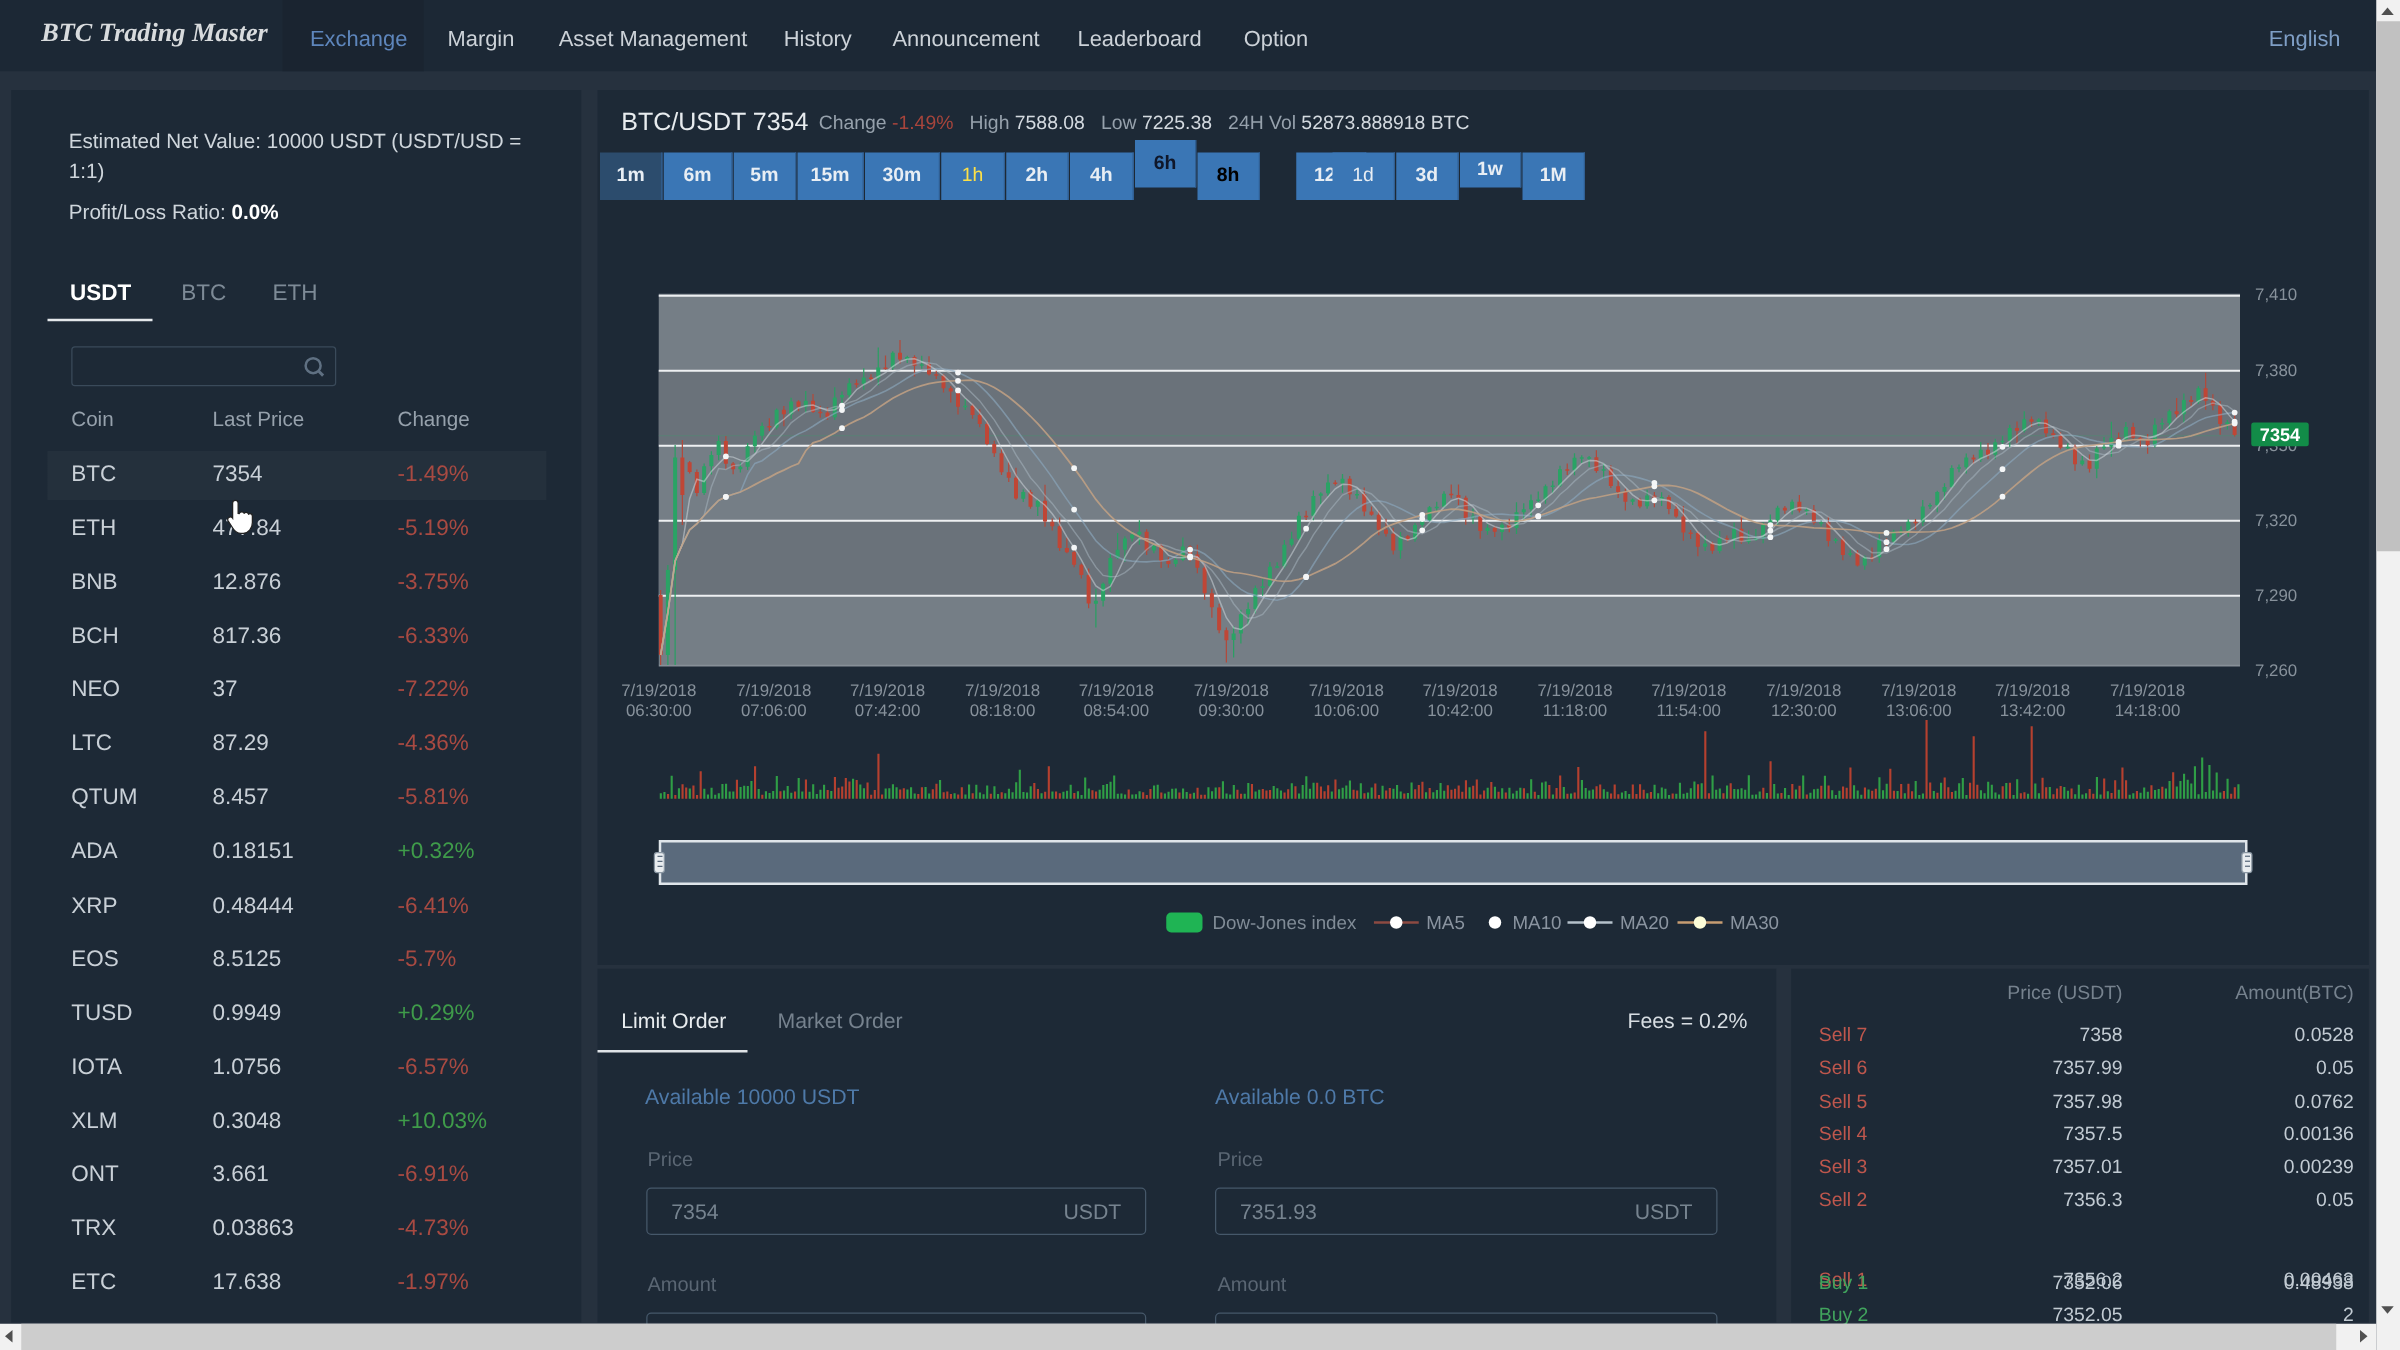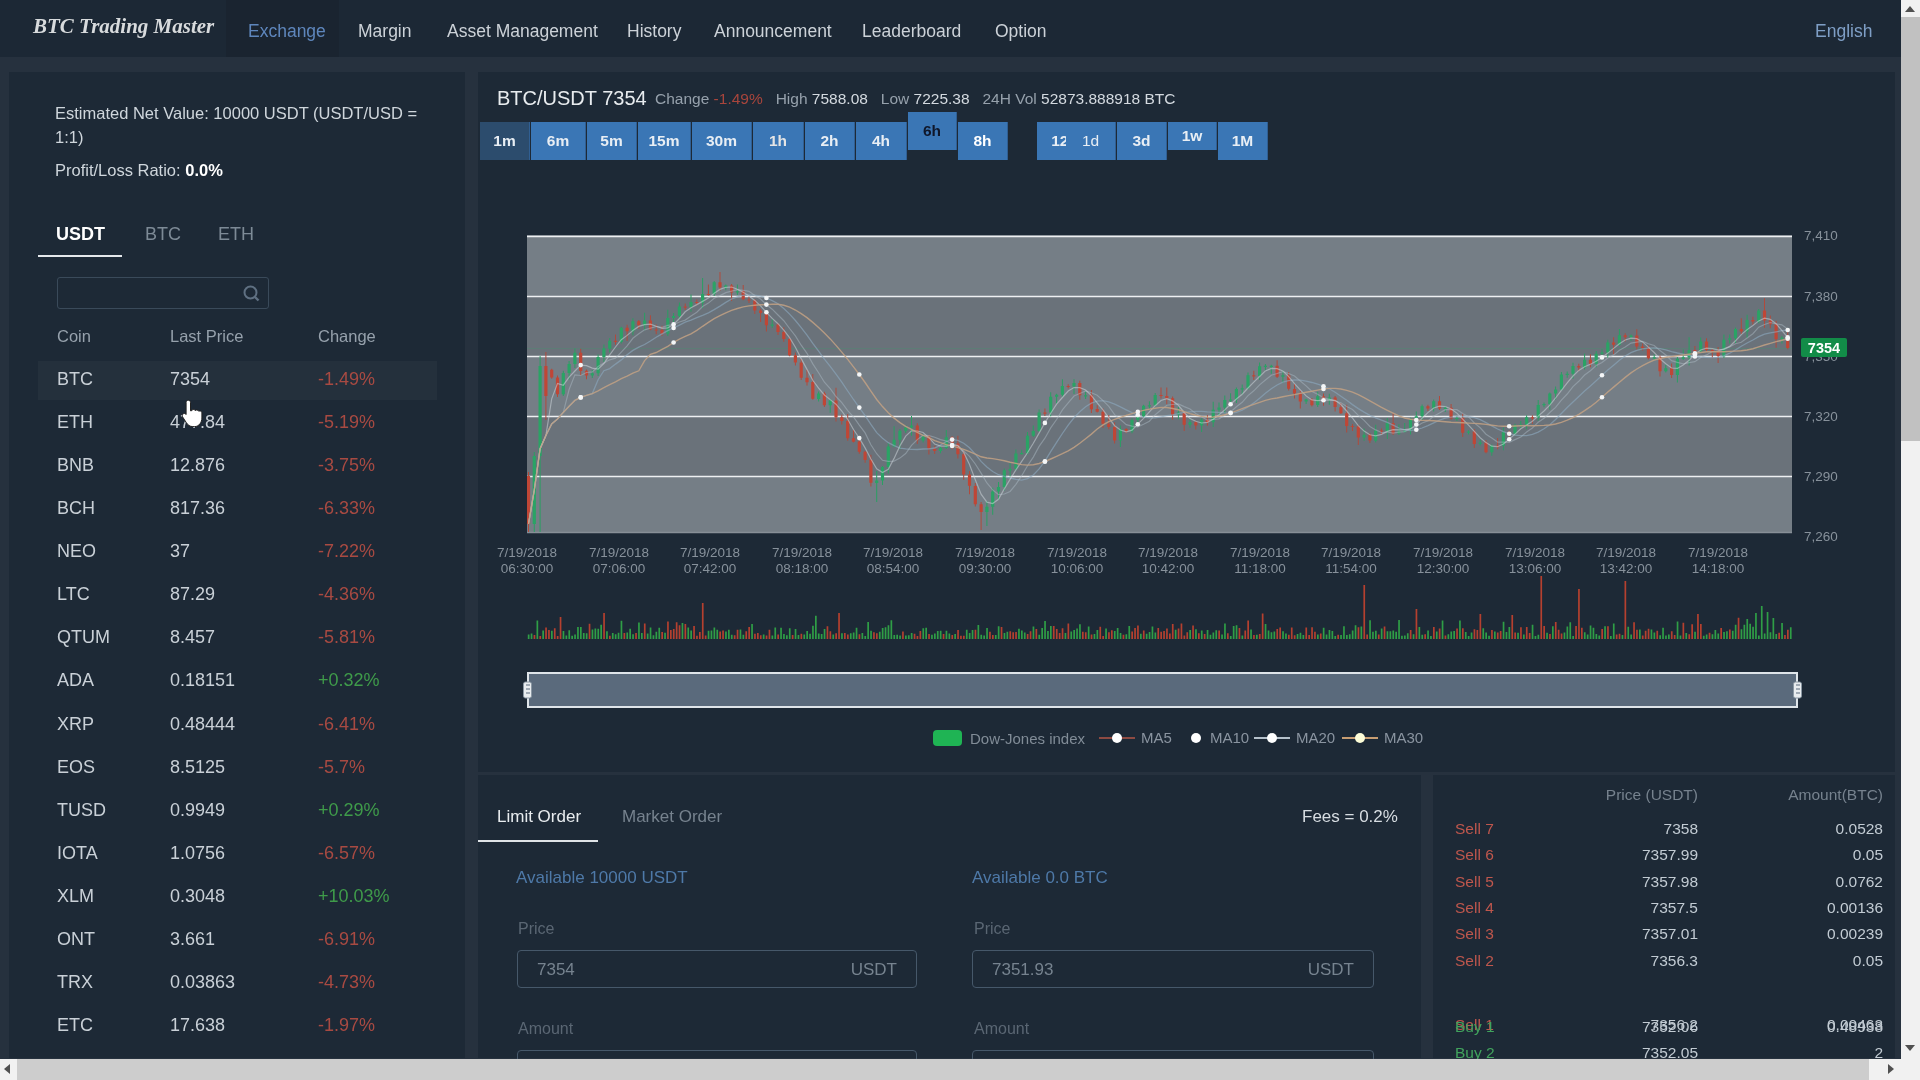--- a/index.html
+++ b/index.html
@@ -141,25 +141,25 @@
   </div>
 
 <div class="panel" style="left:478px;top:72px;width:1417px;height:700px;"></div>
 <div class="abs" style="left:497px;top:87px;color:#e8ecef;font-size:20px;">BTC/USDT 7354</div>
 <div class="abs" style="left:655px;top:90px;color:#96a1ac;font-size:15.5px;">Change <span style="color:#a8453c;">-1.49%</span>&nbsp;&nbsp; High <span style="color:#d4dae0;">7588.08</span>&nbsp;&nbsp; Low <span style="color:#d4dae0;">7225.38</span>&nbsp;&nbsp; 24H Vol <span style="color:#d4dae0;">52873.888918 BTC</span></div>
 <div style="position:absolute;left:480px;top:122px;width:50px;height:38px;background:#2c4c6d;color:#e8eef4;font-size:15.5px;font-weight:bold;display:flex;align-items:center;justify-content:center;border-right:1px solid #305f93;">1m</div>
 <div style="position:absolute;left:531px;top:122px;width:55px;height:38px;background:#3a76b5;color:#e8eef4;font-size:15.5px;font-weight:bold;display:flex;align-items:center;justify-content:center;border-right:1px solid #305f93;">6m</div>
 <div style="position:absolute;left:587px;top:122px;width:50px;height:38px;background:#3a76b5;color:#e8eef4;font-size:15.5px;font-weight:bold;display:flex;align-items:center;justify-content:center;border-right:1px solid #305f93;">5m</div>
 <div style="position:absolute;left:638px;top:122px;width:53px;height:38px;background:#3a76b5;color:#e8eef4;font-size:15.5px;font-weight:bold;display:flex;align-items:center;justify-content:center;border-right:1px solid #305f93;">15m</div>
 <div style="position:absolute;left:692px;top:122px;width:60px;height:38px;background:#3a76b5;color:#e8eef4;font-size:15.5px;font-weight:bold;display:flex;align-items:center;justify-content:center;border-right:1px solid #305f93;">30m</div>
-<div style="position:absolute;left:753px;top:122px;width:51px;height:38px;background:#3a76b5;color:#e5e5e5;font-size:15.5px;font-weight:bold;display:flex;align-items:center;justify-content:center;border-right:1px solid #305f93;">1h</div>
+<div style="position:absolute;left:753px;top:122px;width:51px;height:38px;background:#3a76b5;color:#fde047;font-size:15.5px;font-weight:normal;display:flex;align-items:center;justify-content:center;border-right:1px solid #305f93;">1h</div>
 <div style="position:absolute;left:805px;top:122px;width:50px;height:38px;background:#3a76b5;color:#e8eef4;font-size:15.5px;font-weight:bold;display:flex;align-items:center;justify-content:center;border-right:1px solid #305f93;">2h</div>
 <div style="position:absolute;left:856px;top:122px;width:51px;height:38px;background:#3a76b5;color:#e8eef4;font-size:15.5px;font-weight:bold;display:flex;align-items:center;justify-content:center;border-right:1px solid #305f93;">4h</div>
 <div style="position:absolute;left:908px;top:112px;width:49px;height:38px;background:#3a76b5;color:#0f172a;font-size:15.5px;font-weight:bold;display:flex;align-items:center;justify-content:center;border-right:1px solid #305f93;">6h</div>
-<div style="position:absolute;left:958px;top:122px;width:50px;height:38px;background:#3a76b5;color:#ffffff;font-size:15.5px;font-weight:bold;display:flex;align-items:center;justify-content:center;border-right:1px solid #305f93;">8h</div>
+<div style="position:absolute;left:958px;top:122px;width:50px;height:38px;background:#3a76b5;color:#000000;font-size:15.5px;font-weight:bold;display:flex;align-items:center;justify-content:center;border-right:1px solid #305f93;">8h</div>
 <div style="position:absolute;left:1009px;top:122px;width:56px;height:38px;background:#3a76b5;color:#e8eef4;font-size:15.5px;font-weight:bold;display:flex;align-items:center;justify-content:center;border-right:1px solid #305f93;margin-left:28px;">12h</div>
 <div style="position:absolute;left:1066px;top:122px;width:50px;height:38px;background:#3a76b5;color:#e8eef4;font-size:15.5px;font-weight:normal;display:flex;align-items:center;justify-content:center;border-right:1px solid #305f93;">1d</div>
 <div style="position:absolute;left:1117px;top:122px;width:50px;height:38px;background:#3a76b5;color:#e8eef4;font-size:15.5px;font-weight:bold;display:flex;align-items:center;justify-content:center;border-right:1px solid #305f93;">3d</div>
 <div style="position:absolute;left:1168px;top:122px;width:49px;height:28px;background:#3a76b5;color:#e8eef4;font-size:15.5px;font-weight:bold;display:flex;align-items:center;justify-content:center;border-right:1px solid #305f93;">1w</div>
 <div style="position:absolute;left:1218px;top:122px;width:50px;height:38px;background:#3a76b5;color:#e8eef4;font-size:15.5px;font-weight:bold;display:flex;align-items:center;justify-content:center;border-right:1px solid #305f93;">1M</div>
 <svg width="1417" height="700" viewBox="478 72 1417 700" style="position:absolute;left:478px;top:72px">
 <rect x="527" y="235" width="1265" height="297" fill="#757e86"></rect>
 <rect x="527" y="296" width="1265" height="60" fill="#6a727a"></rect>
 <rect x="527" y="416" width="1265" height="60" fill="#6a727a"></rect>
 <g stroke="#eef0f2" stroke-width="1.6">

